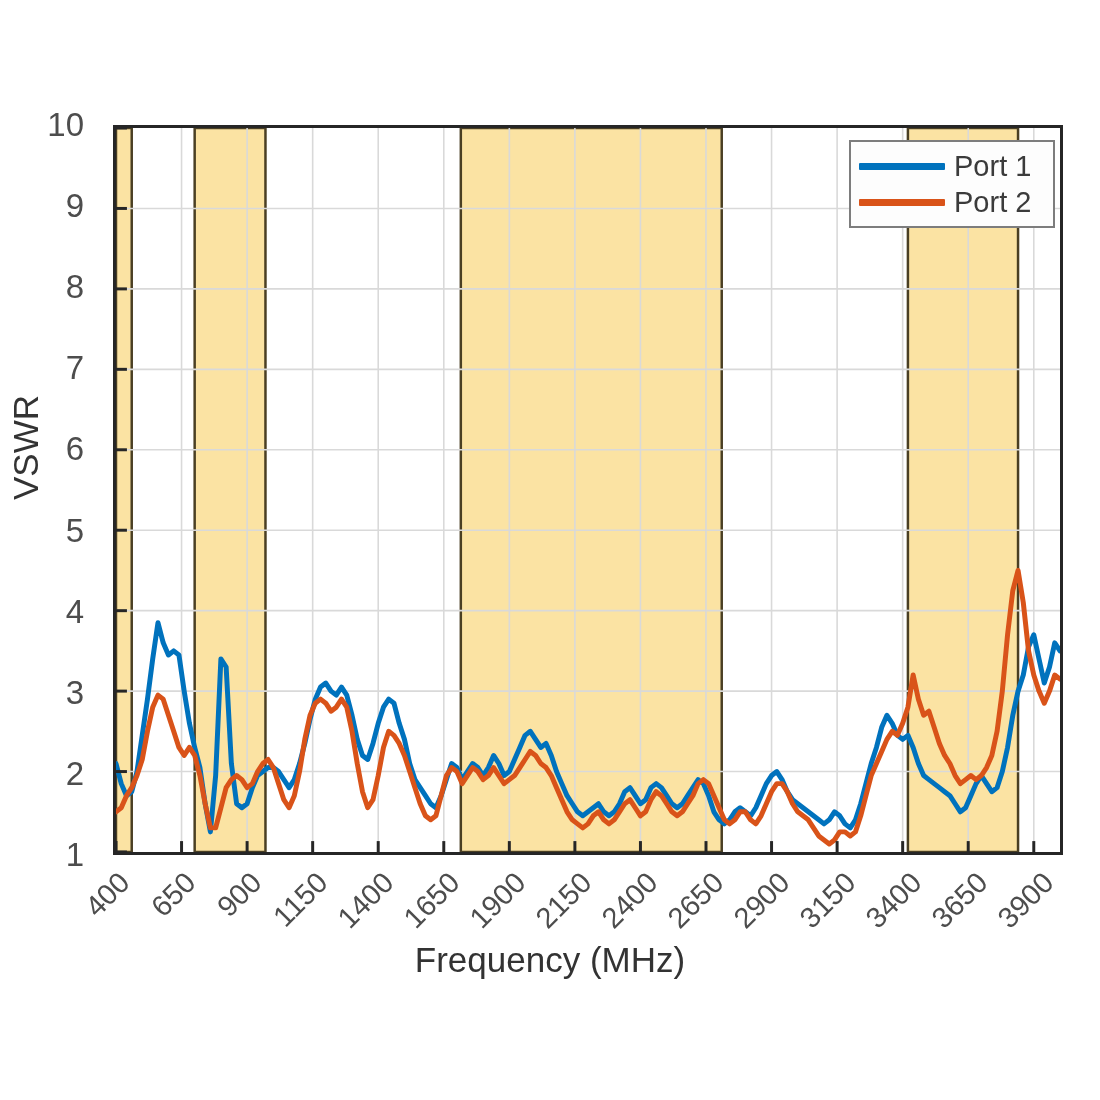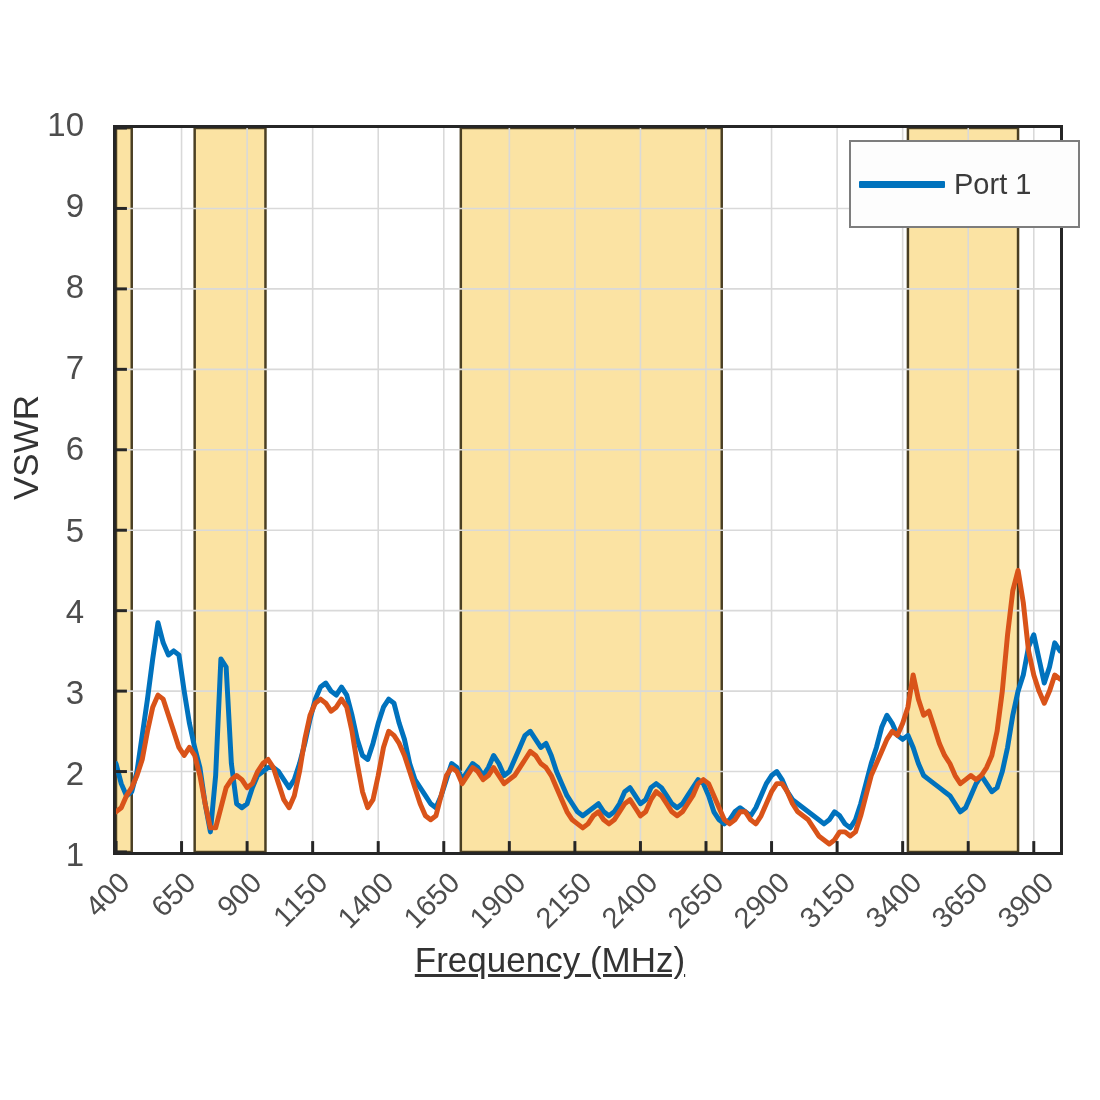--- a/index.html
+++ b/index.html
@@ -17,24 +17,24 @@
          font-size:33px;color:#4d4d4d;transform:translateY(-50%);
          font-family:"Liberation Sans",sans-serif;}
   
   .xtick{position:absolute;top:866px;font-size:29px;color:#4d4d4d;
          transform-origin:right top;transform:rotate(-45deg);
          white-space:nowrap;text-align:right;
          font-family:"Liberation Sans",sans-serif;}
   #ylabel{position:absolute;left:6px;top:500px;font-size:35px;color:#333;
           transform-origin:left top;transform:rotate(-90deg);white-space:nowrap;}
   #xlabel{position:absolute;left:0;top:940px;width:1100px;text-align:center;
-          font-size:35px;color:#333;text-decoration:underline;}
+          font-size:35px;color:#333;}
 
   
-  #legend{position:absolute;left:849px;top:140px;width:231px;height:88px;
+  #legend{position:absolute;left:849px;top:140px;width:206px;height:88px;
           background:#fdfdfd;border:2px solid #7d7d7d;box-sizing:border-box;
           padding:6px 8px;display:flex;flex-direction:column;
           justify-content:space-around;}
   .legend-row{display:flex;align-items:center;gap:9px;height:34px;}
   .legend-swatch{width:86px;height:7px;border-radius:1px;flex:0 0 auto;}
   .legend-text{font-size:29px;color:#3b3b3b;line-height:1;white-space:nowrap;}
 </style>
 </head>
 <body>
 
@@ -137,15 +137,19 @@
           <line x1="0" y1="0" x2="11" y2="0" stroke="#262626" stroke-width="3"></line>
         </g>
     </svg>
   </div>
 
   <div id="legend">
       <div class="legend-row">
         <span class="legend-swatch" style="background: rgb(0, 114, 189);"></span>
         <span class="legend-text">Port 1</span>
       </div>
+      <div class="legend-row">
+        <span class="legend-swatch" style="background: rgb(217, 83, 25);"></span>
+        <span class="legend-text">Port 2</span>
+      </div>
     </div>
 
 </div>
 
 </body></html>

